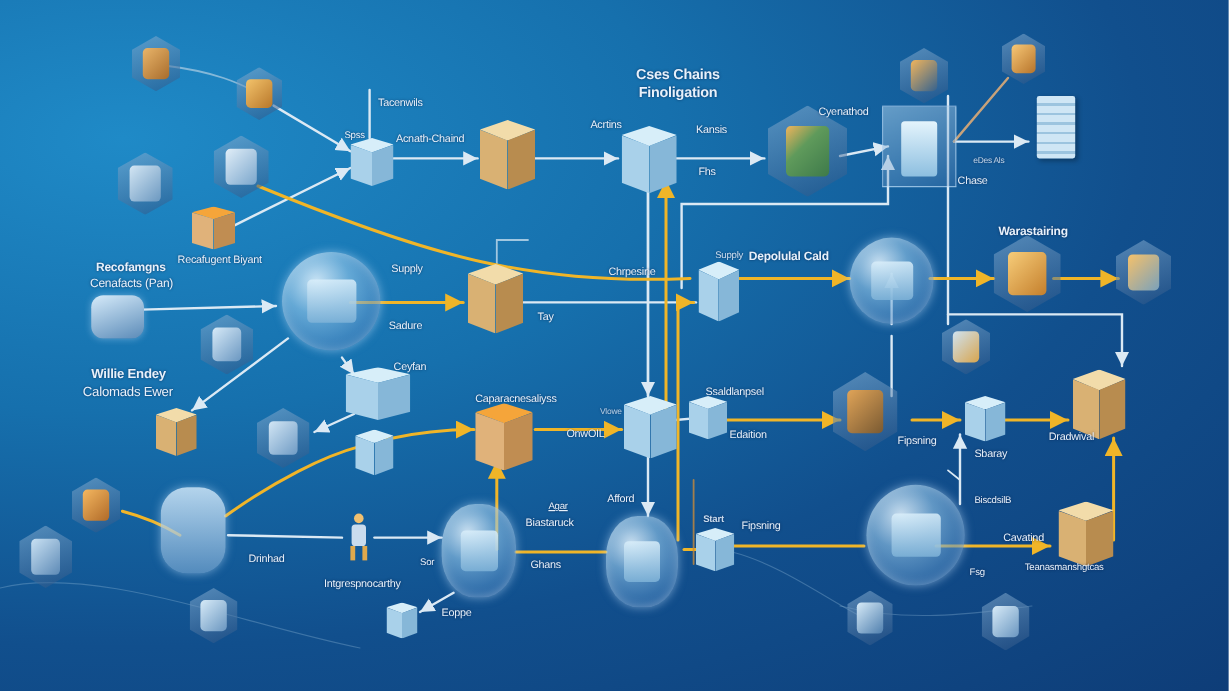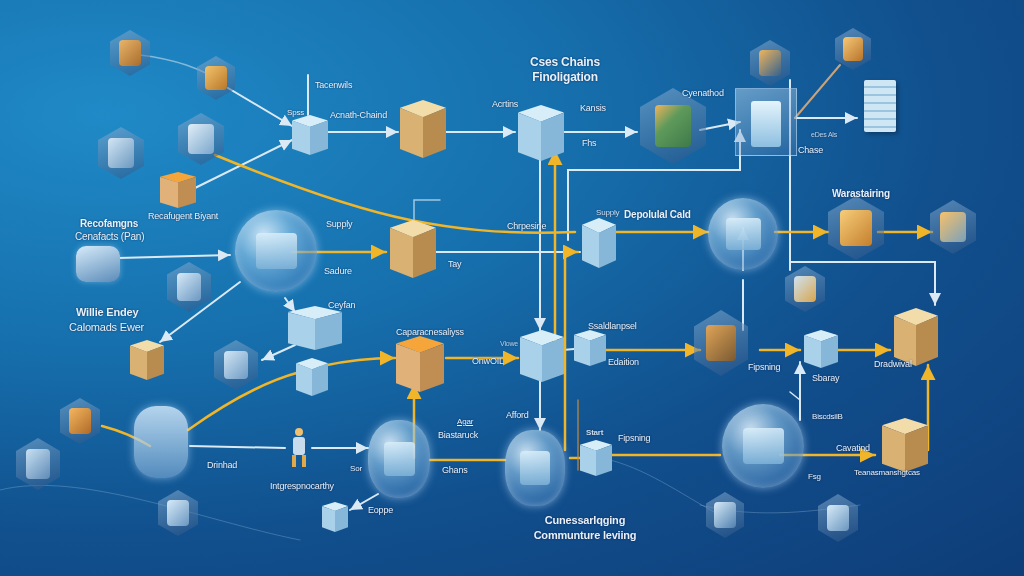--- a/index.html
+++ b/index.html
@@ -306,24 +306,20 @@
   <div class="cube wood node" style="left:882px;top:418px;width:46px;height:54px;">
       <div class="top"></div>
       <div class="left"></div>
       <div class="right"></div>
     </div>
 
   <div class="lbl title" style="left:510px;top:55px;width:110px;">
     <div>Cses Chains</div>
     <div>Finoligation</div>
   </div>
-  <div class="lbl title" style="left:525px;top:513px;width:120px;font-size:11px;">
-    <div>Cunessarlqging</div>
-    <div>Communture leviing</div>
-  </div>
 
   <span class="lbl" style="left:315px;top:80px;">Tacenwils</span>
   <span class="lbl" style="left:287px;top:108px;font-size:8px;">Spss</span>
   <span class="lbl" style="left:330px;top:110px;">Acnath-Chaind</span>
   <span class="lbl" style="left:492px;top:99px;">Acrtins</span>
   <span class="lbl" style="left:580px;top:103px;">Kansis</span>
   <span class="lbl" style="left:582px;top:138px;">Fhs</span>
   <span class="lbl" style="left:682px;top:88px;">Cyenathod</span>
   <span class="lbl" style="left:811px;top:131px;font-size:7px;opacity:.8;">eDes Als</span>
   <span class="lbl" style="left:798px;top:145px;">Chase</span>

